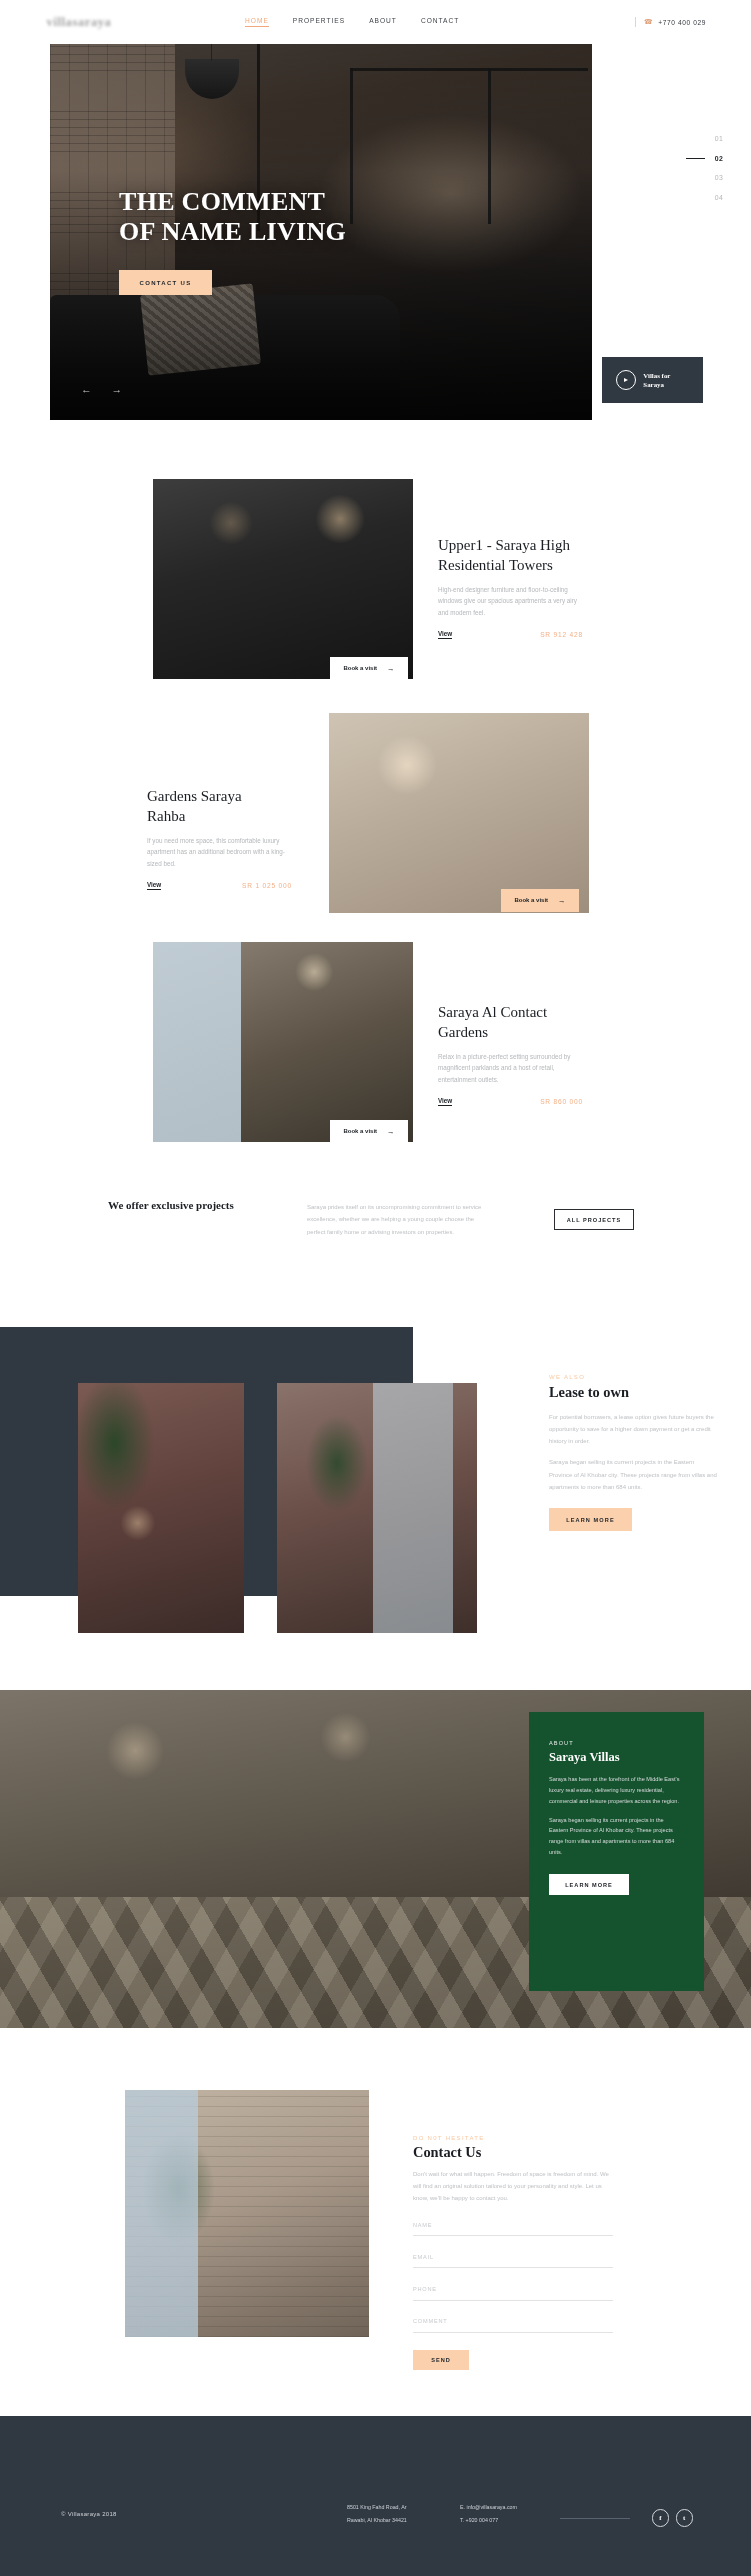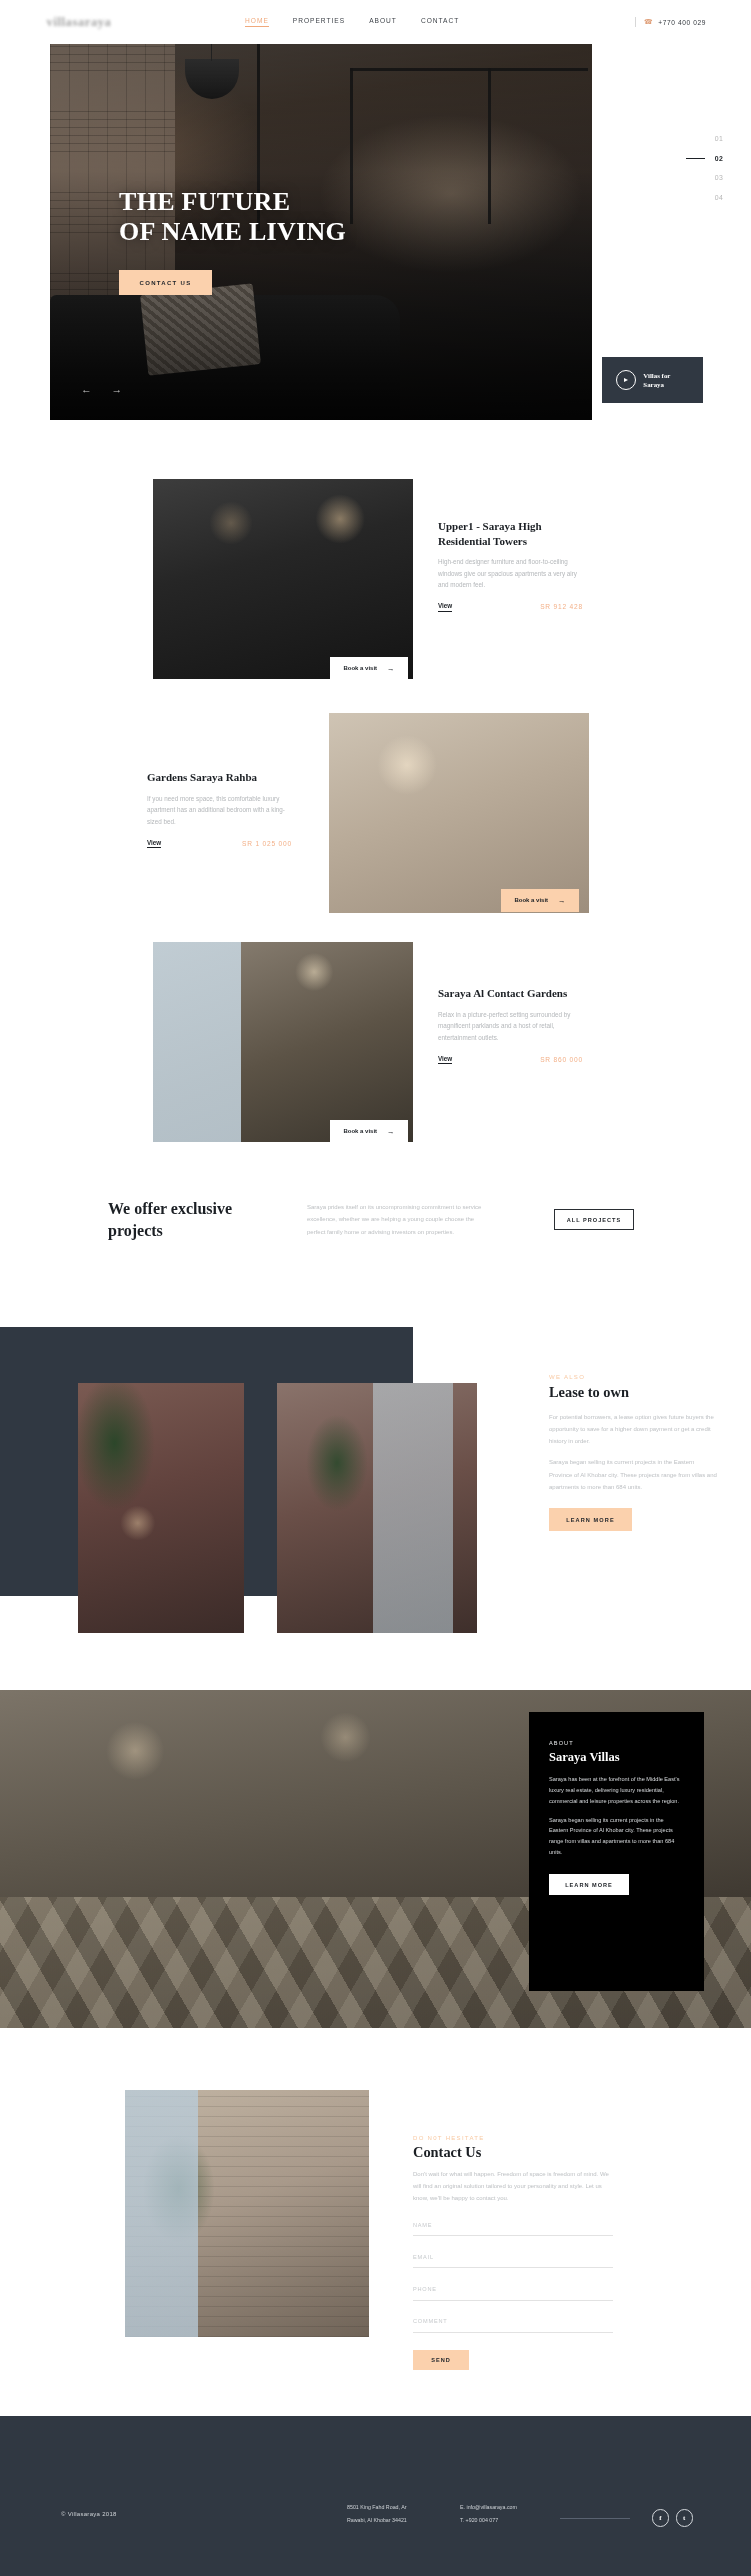--- a/index.html
+++ b/index.html
@@ -114,21 +114,21 @@
     display:flex; align-items:center; justify-content:center; flex:0 0 auto;
   }
   .play-ring i { border-left:4.4px solid #fff; border-top:2.8px solid transparent; border-bottom:2.8px solid transparent; display:block; margin-left:1.3px;}
   .video-label { font-family:"Liberation Serif", serif; font-size:6.9px; color:#fff; line-height:1.35; font-weight:700;}
 
   
   .prop { position:absolute; }
   .prop-img { position:absolute; overflow:hidden; }
   .prop-text { position:absolute; }
   .prop-title {
-    font-family:"Liberation Serif", serif; font-weight:700; font-size:11px; line-height:1.32; color:#1b1f24;
+    font-family:"Liberation Serif", serif; font-weight:400; font-size:15px; line-height:1.32; color:#1b1f24;margin-top:17px;
   }
   .prop-desc { margin-top:8.1px; font-size:6.3px; line-height:1.85; color:#b4b7ba; width:147px; }
   .prop-meta { margin-top:11.3px; width:145px; display:flex; justify-content:space-between; align-items:center; }
   .prop-view { font-size:6.3px; font-weight:700; color:#1b1f24; border-bottom:0.6px solid #1b1f24; padding-bottom:1.3px; cursor:pointer;}
   .prop-price { font-size:6.6px; letter-spacing:0.8px; color:#f3b088; }
   .book-btn {
     position:absolute; width:78px; height:22.5px; background:#fff;
     display:flex; align-items:center; justify-content:center; gap:10px;
     font-size:6px; font-weight:700; color:#1b1f24; cursor:pointer;
   }
@@ -152,21 +152,21 @@
   .im-window-room2{
     width:100%;height:100%;
     background:
       linear-gradient(90deg, rgba(205,222,234,.8) 0 34%, rgba(0,0,0,0) 34%),
       radial-gradient(circle 29px at 62% 15%, rgba(255,238,205,.5), transparent 66%),
       linear-gradient(160deg,#8e8477 0%,#5c5346 55%,#3a352d 100%);
   }
 
   
   .excl { position:absolute; left:0; top:1183px; width:751px; height:106px; }
-  .excl-title { position:absolute; left:108px; top:15px; font-family:"Liberation Serif", serif; font-weight:700; font-size:16px; line-height:1.35; color:#1b1f24; width:144px;}
+  .excl-title { position:absolute; left:108px; top:15px; font-family:"Liberation Serif", serif; font-weight:700; font-size:11px; line-height:1.35; color:#1b1f24; width:144px;}
   .excl-body { position:absolute; left:307px; top:17.5px; width:178px; font-size:6px; line-height:2.15; color:#bcbfc2;}
   .excl-btn {
     position:absolute; left:554px; top:26px; width:80px; height:21px; border:0.6px solid #2a2e33;
     display:flex; align-items:center; justify-content:center;
     font-size:5.6px; letter-spacing:1px; font-weight:700; color:#1b1f24; cursor:pointer;
   }
 
   
   .lease-bg { position:absolute; left:0; top:1327px; width:413px; height:269px; background:#303842; }
   .lease-img1 { position:absolute; left:78px; top:1383px; width:166px; height:250px; overflow:hidden; }
@@ -204,21 +204,21 @@
       radial-gradient(circle 38px at 46% 14%, rgba(255,232,195,.3), transparent 66%),
       linear-gradient(170deg,#7c7468 0%,#5d564b 38%,#413b33 70%,#2a2622 100%);
   }
   .floor-geo{
     position:absolute; left:0; bottom:0; width:100%; height:131px;
     background:
       repeating-linear-gradient(60deg, rgba(214,200,175,.42) 0 21px, rgba(120,110,92,.34) 21px 43px),
       repeating-linear-gradient(-60deg, rgba(235,228,205,.22) 0 21px, rgba(90,82,68,.22) 21px 43px);
     opacity:.8;
   }
-  .about-panel { position:absolute; left:529px; top:1712px; width:175px; height:279px; background:#000000; padding:27.5px 20px 0 20px; }
+  .about-panel { position:absolute; left:529px; top:1712px; width:175px; height:279px; background:#14532d; padding:27.5px 20px 0 20px; }
   .about-kicker { font-size:5.6px; letter-spacing:1.1px; color:#e8eaec; text-transform:uppercase;}
   .about-title { margin-top:4.4px; font-family:"Liberation Serif", serif; font-weight:700; font-size:12.5px; color:#fff;}
   .about-p { margin-top:8.8px; font-size:5.6px; line-height:1.95; color:#d9dcdf;}
   .about-p.second { margin-top:8.1px; }
   .about-btn {
     margin-top:16.3px; width:80px; height:21px; background:#fff;
     display:flex; align-items:center; justify-content:center;
     font-size:5.6px; letter-spacing:1px; font-weight:700; color:#1b1f24; cursor:pointer;
   }
 
@@ -285,21 +285,21 @@
   <div class="beam" style="left:207px;top:0;width:2.5px;height:188px;"></div>
   <div class="beam" style="left:300px;top:25px;width:238px;height:3.1px;"></div>
   <div class="beam" style="left:300px;top:25px;width:2.5px;height:156px;"></div>
   <div class="beam" style="left:438px;top:25px;width:2.5px;height:156px;"></div>
   <div class="hero-lamp"></div>
   <div class="hero-sofa"></div>
   <div class="hero-pillow"></div>
 
   <div class="hero-content">
     <div class="hero-title">
-      <div>THE FUTURE</div>
+      <div>THE COMMENT</div>
       <div>OF NAME LIVING</div>
     </div>
     <div class="hero-btn">CONTACT  US</div>
   </div>
 
   <div class="hero-arrows">
     <span>←</span>
     <span>→</span>
   </div>
 </div>

